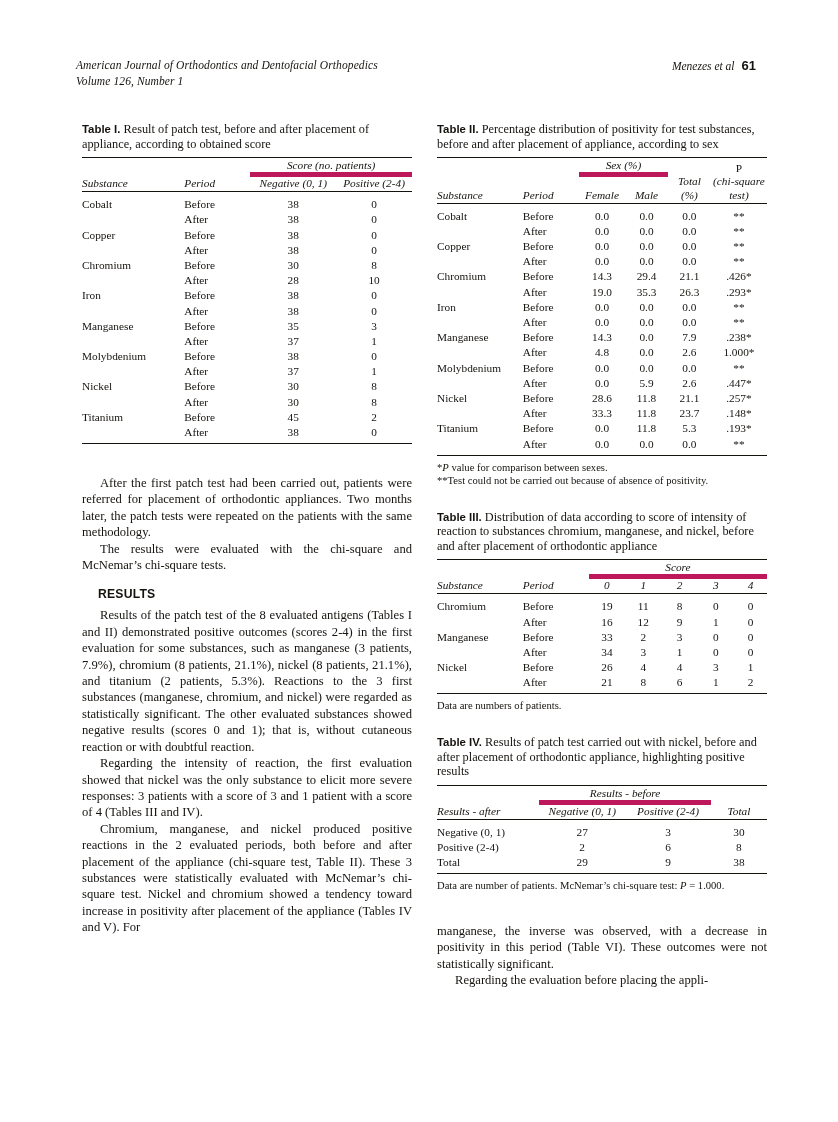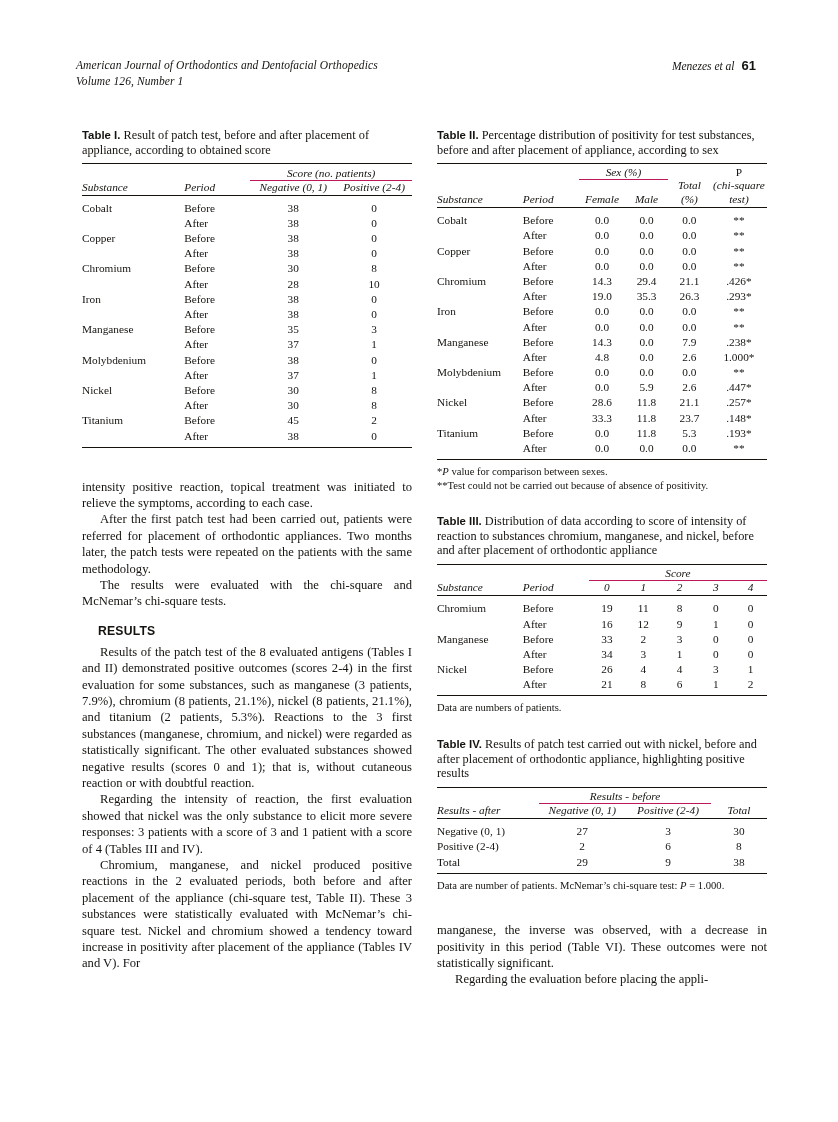--- a/index.html
+++ b/index.html
@@ -52,21 +52,21 @@
     font-weight: bold;
     font-style: normal;
     font-size: 13px;
     margin-left: 7px;
     font-family: "Liberation Sans", sans-serif;
   }
 
   
   .col {
     position: absolute;
-    top: 128px;
+    top: 122px;
     width: 330px;
   }
   .col-left  { left: 82px; }
   .col-right { left: 437px; }
 
   
   .tbl-block { margin-bottom: 4px; }
   .tbl-caption {
     font-size: 12.3px;
     line-height: 14.6px;
@@ -85,21 +85,21 @@
   }
   table.data td, table.data th {
     padding: 0;
     font-weight: normal;
     vertical-align: bottom;
   }
   .rule-top td  { border-top: 1.6px solid #16130f; height: 1px; font-size:0; line-height:0;}
   .rule-mid td  { border-top: 1.1px solid #16130f; height: 1px; font-size:0; line-height:0;}
   .rule-bot td  { border-top: 1.3px solid #16130f; height: 1px; font-size:0; line-height:0;}
   .spanrule {
-    border-bottom: 1px solid #be185d;
+    border-bottom: 5px solid #be185d;
   }
   .hd {
     font-style: italic;
     text-align: center;
     padding-bottom: 2px !important;
     white-space: nowrap;
   }
   .hd-l { text-align: left; }
   .grouphd {
     font-style: italic;
@@ -288,21 +288,20 @@
           <tr class="rule-bot">
               <td colspan="4"></td>
             </tr>
         </tbody>
       </table>
     </div>
 
     <div class="gap-l"></div>
 
     <div class="body-text">
-      <p class="noind">intensity positive reaction, topical treatment was initiated to relieve the symptoms, according to each case.</p>
       <p>After the first patch test had been carried out, patients were referred for placement of orthodontic appliances. Two months later, the patch tests were repeated on the patients with the same methodology.</p>
       <p>The results were evaluated with the chi-square and McNemar’s chi-square tests.</p>
       <h2 class="sect">RESULTS</h2>
       <p>Results of the patch test of the 8 evaluated antigens (Tables I and II) demonstrated positive outcomes (scores 2-4) in the first evaluation for some substances, such as manganese (3 patients, 7.9%), chromium (8 patients, 21.1%), nickel (8 patients, 21.1%), and titanium (2 patients, 5.3%). Reactions to the 3 first substances (manganese, chromium, and nickel) were regarded as statistically significant. The other evaluated substances showed negative results (scores 0 and 1); that is, without cutaneous reaction or with doubtful reaction.</p>
       <p>Regarding the intensity of reaction, the first evaluation showed that nickel was the only substance to elicit more severe responses: 3 patients with a score of 3 and 1 patient with a score of 4 (Tables III and IV).</p>
       <p>Chromium, manganese, and nickel produced positive reactions in the 2 evaluated periods, both before and after placement of the appliance (chi-square test, Table II). These 3 substances were statistically evaluated with McNemar’s chi-square test. Nickel and chromium showed a tendency toward increase in positivity after placement of the appliance (Tables IV and V). For</p>
     </div>
   </div>
 
   <div class="col col-right">

